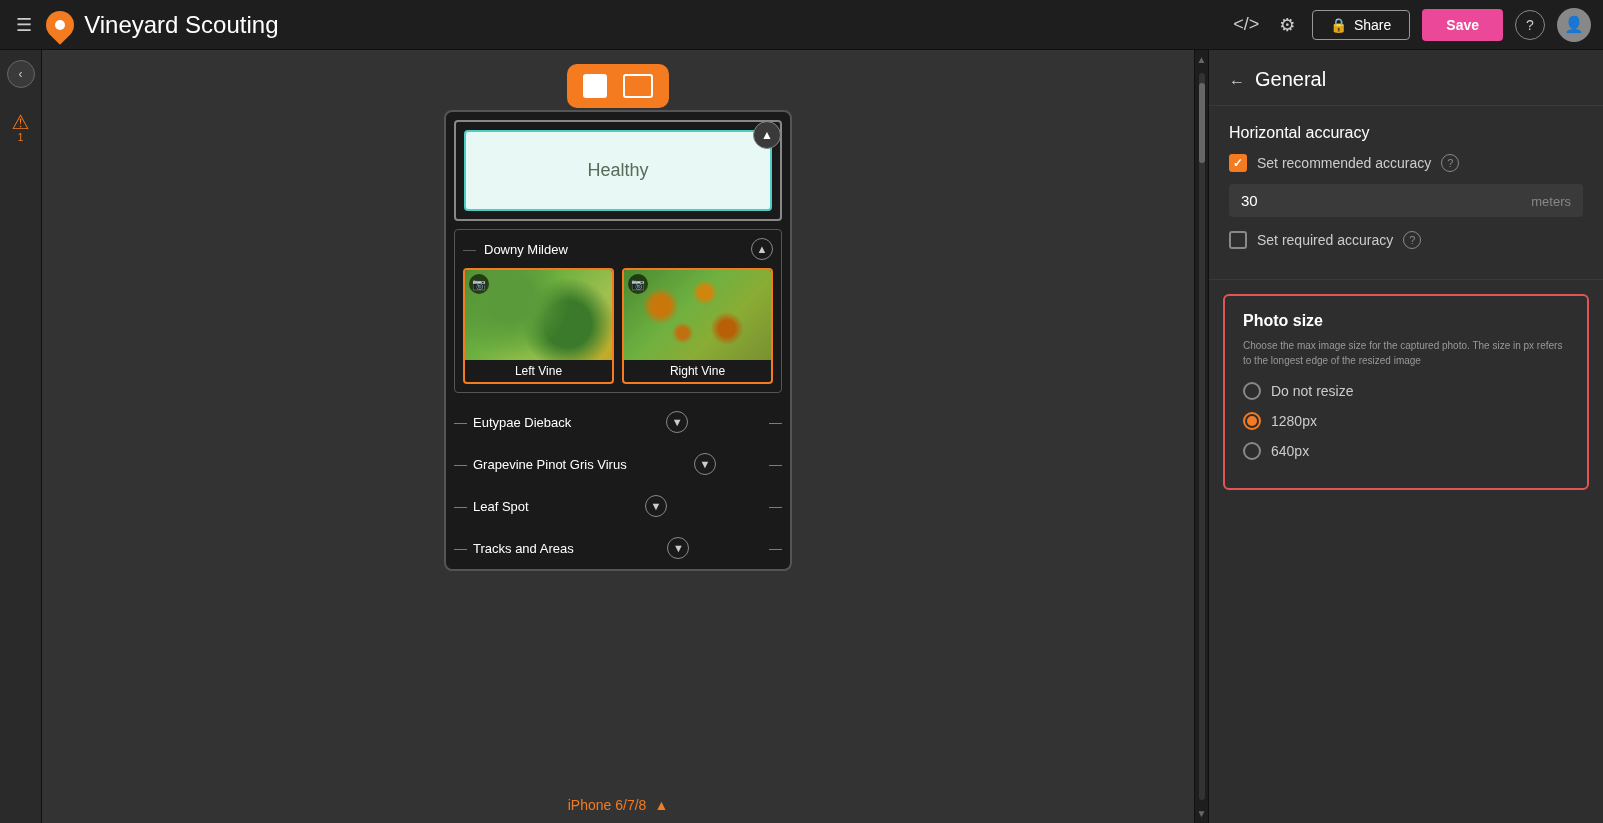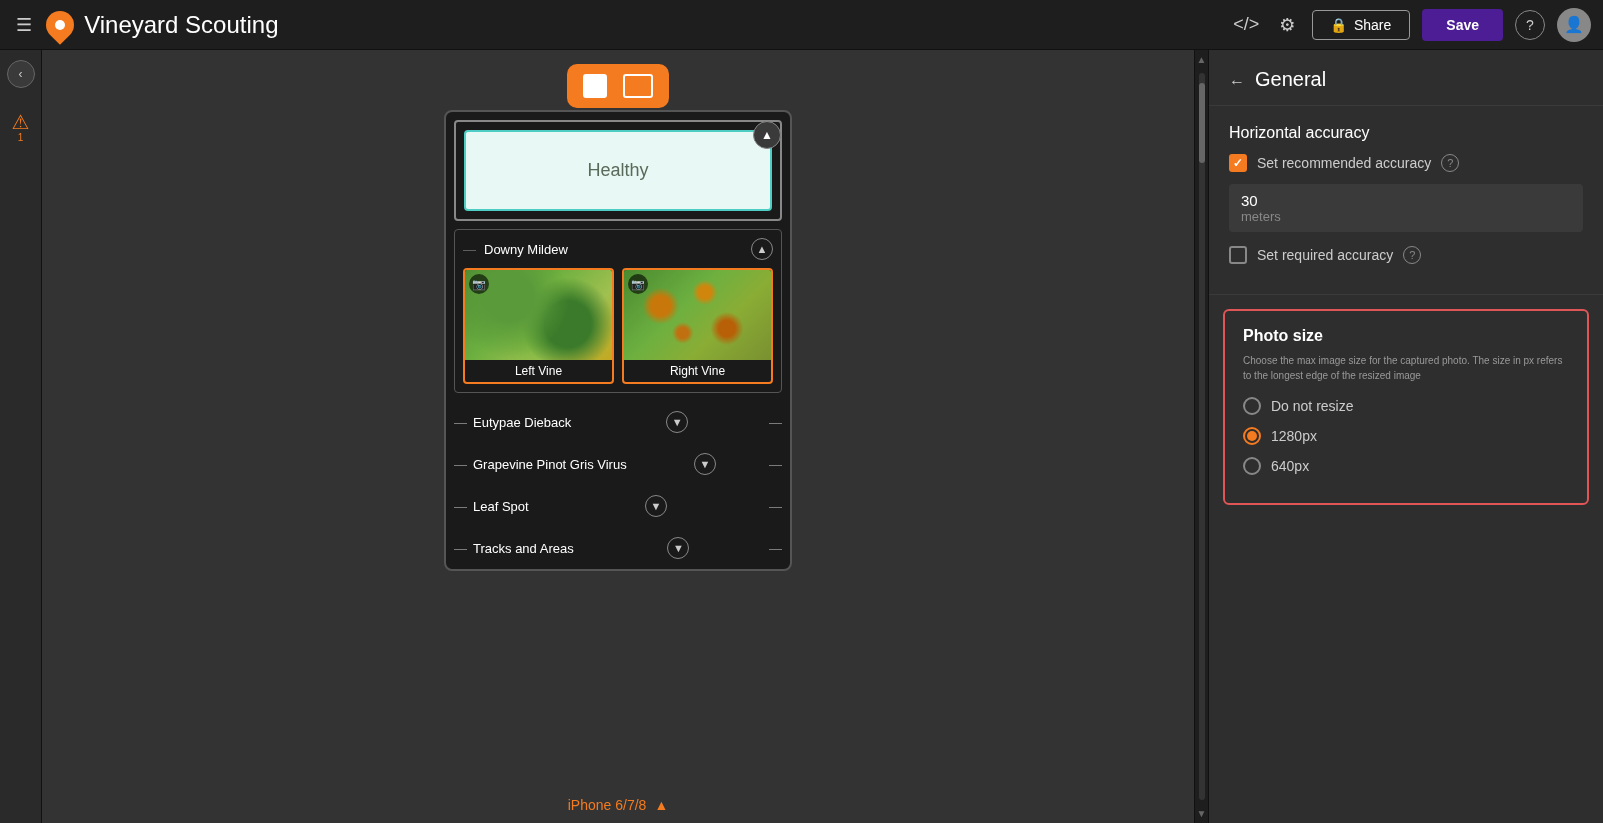--- a/index.html
+++ b/index.html
@@ -66,21 +66,21 @@
       background: transparent;
       border: 1.5px solid #999;
       color: #fff;
       padding: 6px 18px;
       border-radius: 4px;
       cursor: pointer;
       font-size: 14px;
       display: flex; align-items: center; gap: 6px;
     }
     .save-btn {
-      background: #4c1d95;
+      background: #ec4899;
       border: none;
       color: #fff;
       padding: 8px 24px;
       border-radius: 4px;
       cursor: pointer;
       font-size: 14px;
       font-weight: 600;
     }
     .help-btn {
       background: none;
@@ -436,26 +436,25 @@
       width: 18px; height: 18px;
       border: 1.5px solid #888;
       border-radius: 50%;
       display: flex; align-items: center; justify-content: center;
       font-size: 11px;
       color: #888;
       cursor: pointer;
     }
     .accuracy-input-row {
       display: flex;
-      align-items: flex-start;
+      align-items: flex-end;
       background: #3a3a3a;
       border-radius: 4px;
       padding: 8px 12px;
       margin-bottom: 14px;
-      flex-direction: column;
     }
     .accuracy-val {
       flex: 1;
       background: none;
       border: none;
       color: #fff;
       font-size: 15px;
       outline: none;
     }
     .accuracy-unit {

